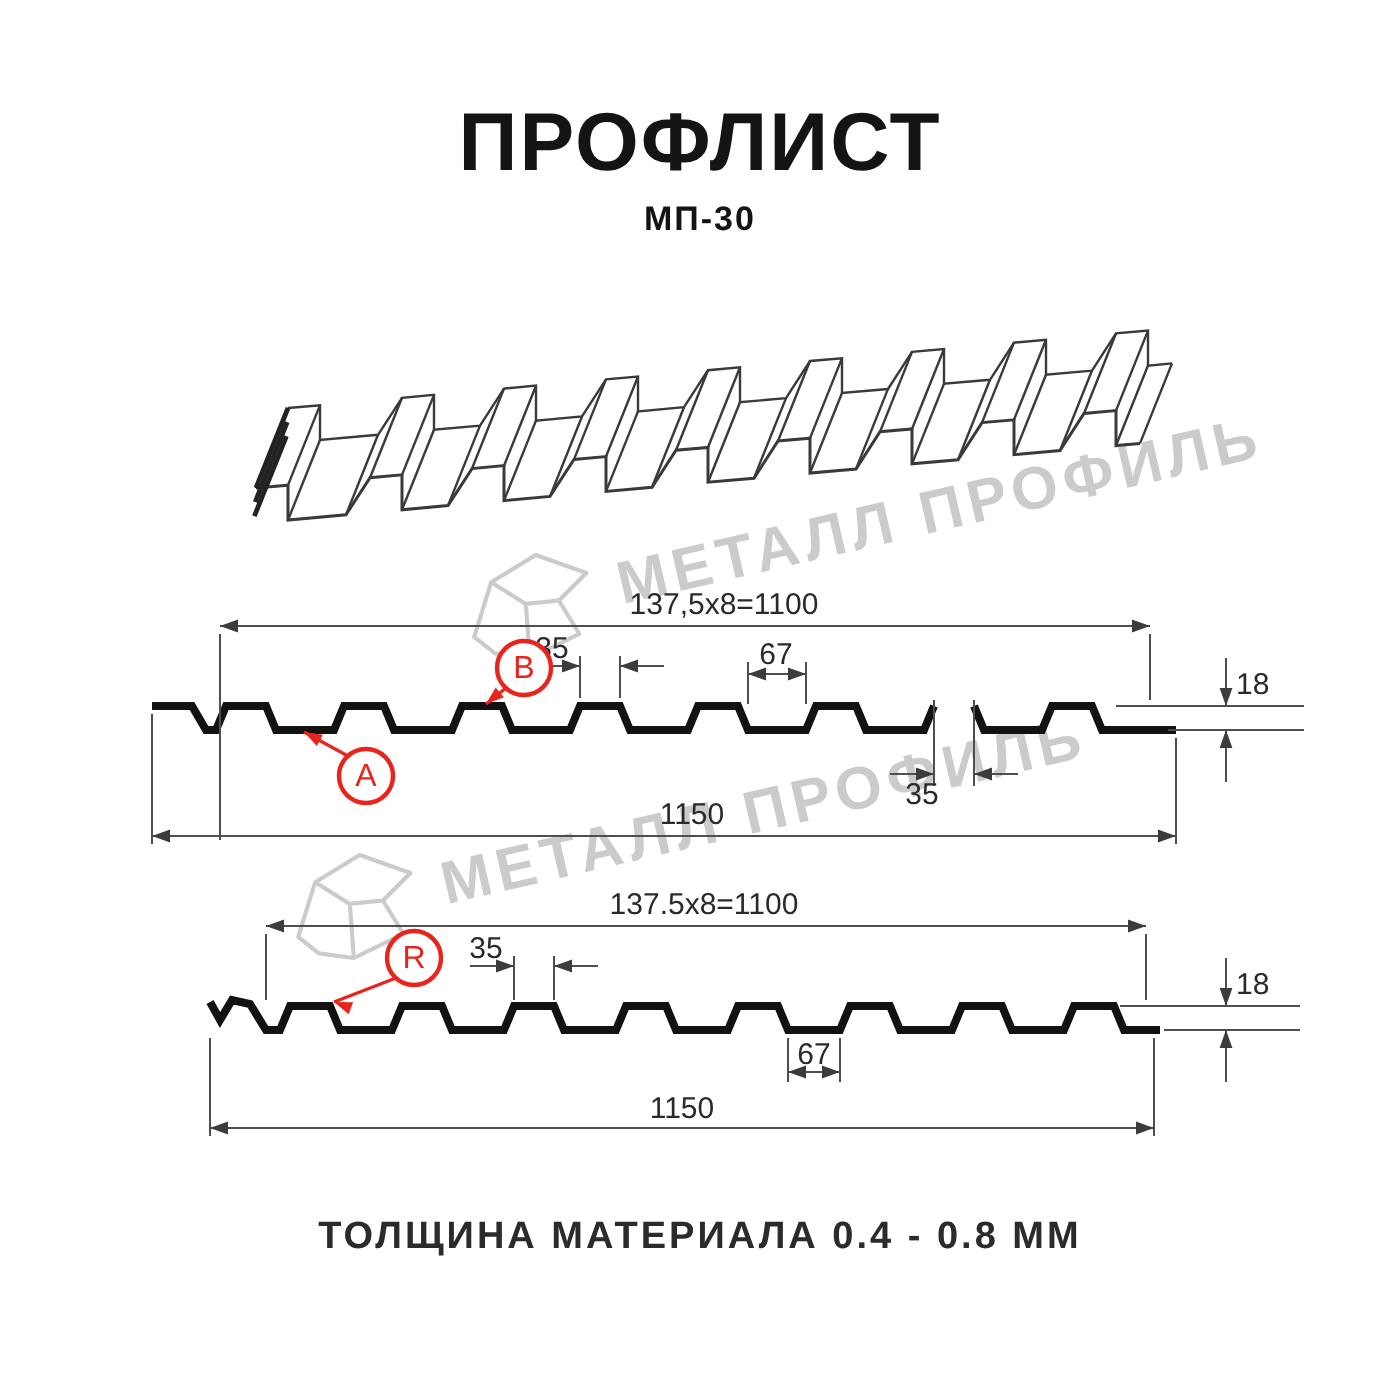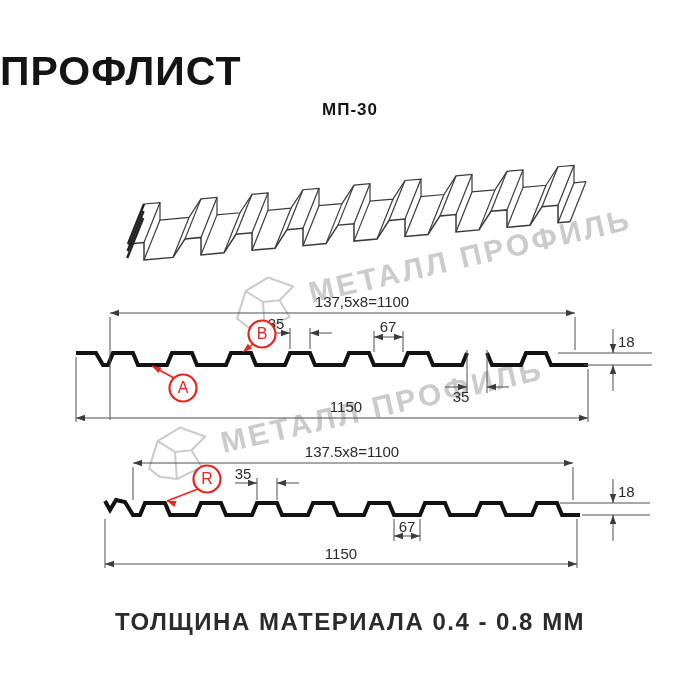--- a/index.html
+++ b/index.html
@@ -1,23 +1,23 @@
 <!DOCTYPE html>
 <html><head>
 <meta charset="utf-8">
 <style>
   html,body{margin:0;padding:0;background:#ffffff;}
   .page{position:relative;width:700px;height:700px;background:#ffffff;overflow:hidden;
         font-family:"Liberation Sans","DejaVu Sans",sans-serif;}
-  .title{position:absolute;left:0;top:48px;width:700px;
+  .title{position:absolute;left:0;top:48px;width:700px;text-align:center;
          font-size:41px;font-weight:800;letter-spacing:1px;color:#141414;}
   .subtitle{position:absolute;left:0;top:100px;width:700px;text-align:center;
          font-size:17px;font-weight:700;letter-spacing:1px;color:#141414;}
   .footer-note{position:absolute;left:0;top:608px;width:700px;text-align:center;
-         font-size:24px;font-weight:600;letter-spacing:1.5px;color:#2b2b2b;}
+         font-size:19px;font-weight:600;letter-spacing:1.5px;color:#2b2b2b;}
   .watermark{position:absolute;display:flex;align-items:center;gap:12px;
          transform:rotate(-13deg);color:#cbcbcb;pointer-events:none;}
   .watermark .wm-text{font-size:30px;font-weight:700;letter-spacing:3px;white-space:nowrap;}
   #wm1{left:228px;top:238px;}
   #wm2{left:140px;top:388px;}
   .diagram-svg{position:absolute;left:0;top:0;}
   svg text{font-family:"Liberation Sans","DejaVu Sans",sans-serif;}
   .dim-label{font-size:15px;fill:#2a2a2a;}
   .marker-letter{font-size:16px;font-weight:400;}
 </style>

